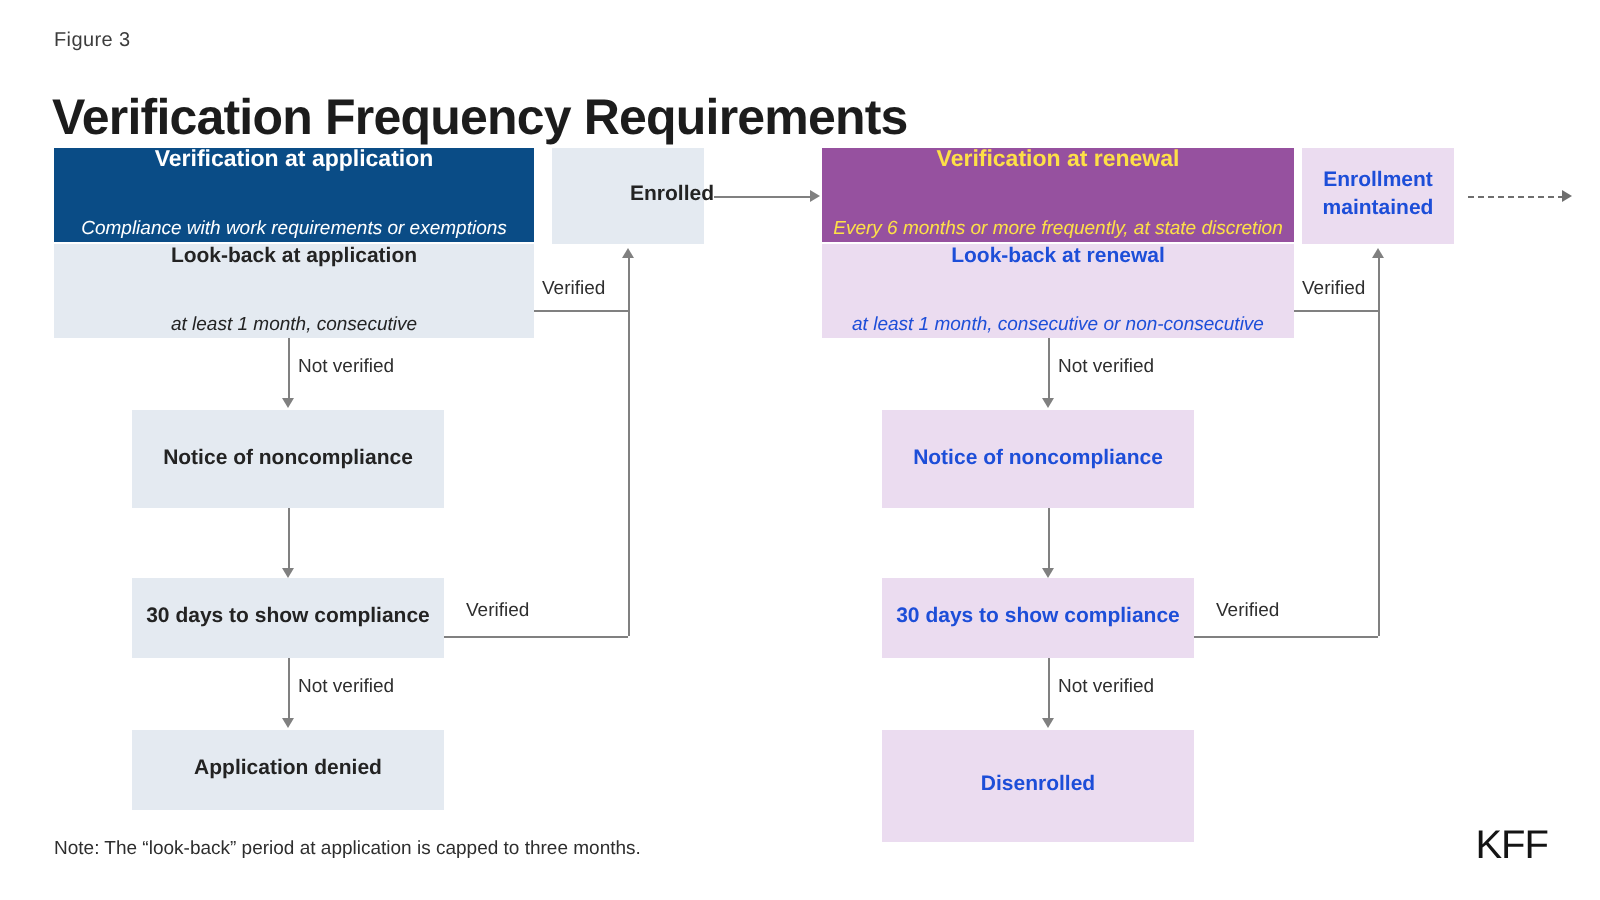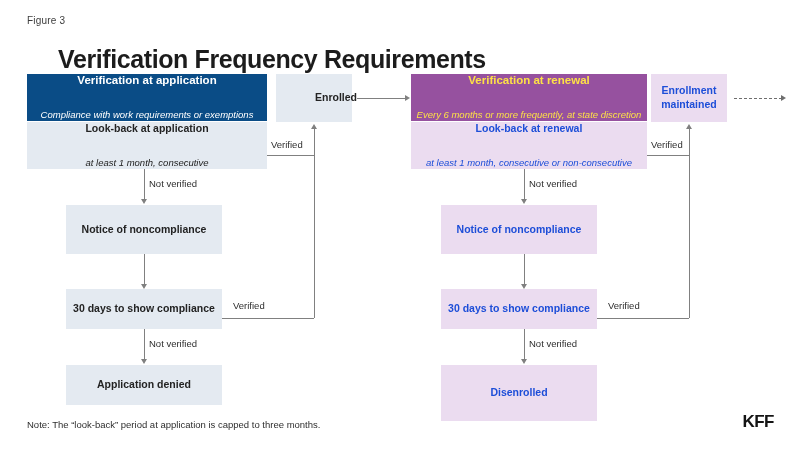--- a/index.html
+++ b/index.html
@@ -27,21 +27,20 @@
   }
   #page-title {
     position: absolute;
     left: 26px;
     top: 28px;
     font-size: 25px;
     font-weight: bold;
     letter-spacing: -.4px;
     color: #1c1c1c;
     white-space: nowrap;
-    margin-left: 32px;
   }
 
   
   .box {
     position: absolute;
     box-sizing: border-box;
     display: flex;
     flex-direction: column;
     align-items: center;
     justify-content: center;
@@ -111,22 +110,22 @@
     position: absolute;
     left: 27px;
     top: 419px;
     font-size: 9.5px;
     color: #2e2e2e;
   }
   #kff-logo {
     position: absolute;
     right: 26px;
     top: 412px;
-    font-size: 17px;
-    font-weight: bold;
+    font-size: 20px;
+    font-weight: normal;
     letter-spacing: -.5px;
     color: #141414;
   }
 </style>
 </head>
 <body>
 
 <div id="figure-label">Figure  3</div>
 <h1 id="page-title">Verification Frequency Requirements</h1>
 

